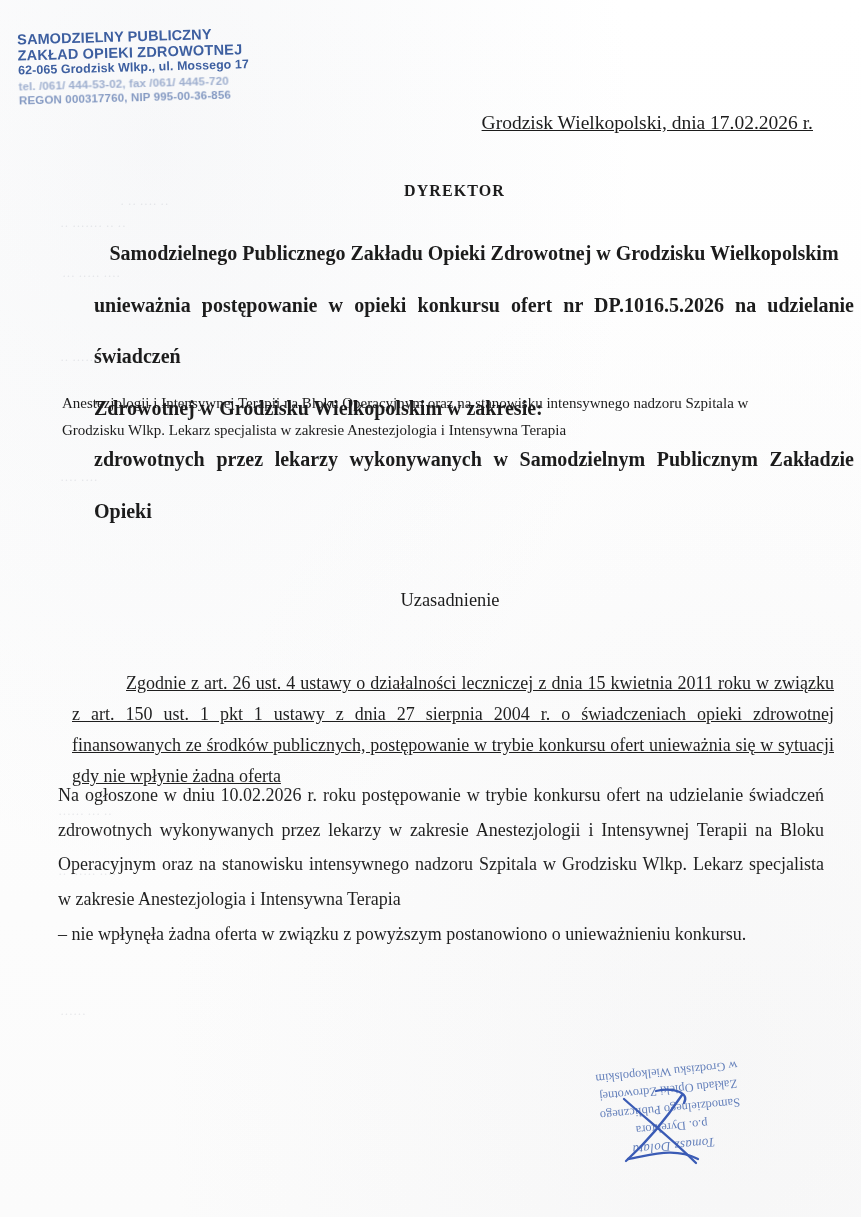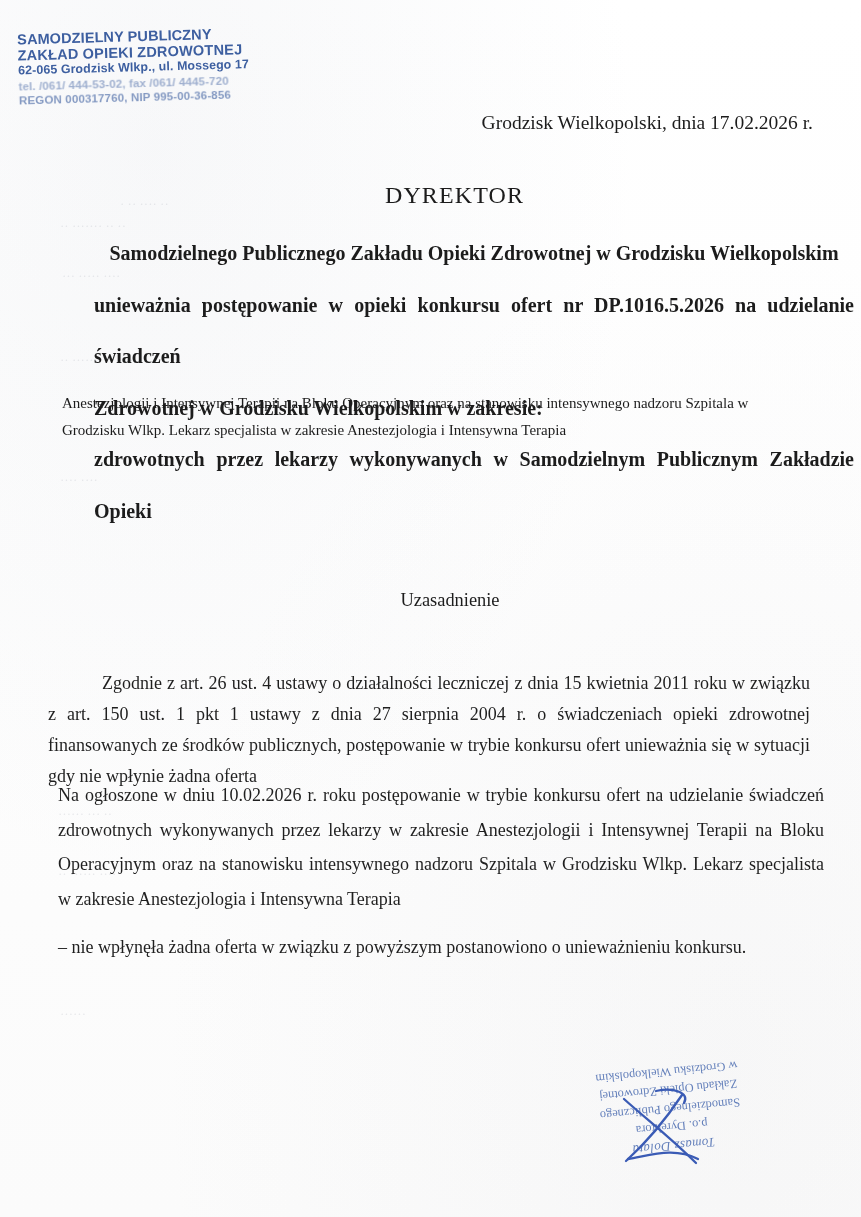--- a/index.html
+++ b/index.html
@@ -72,31 +72,32 @@
     filter: blur(0.22px);
   }
 
   
   .date-line {
     position: absolute;
     right: 48px;
     top: 112px;
     font-size: 19.5px;
     white-space: nowrap;
+    text-decoration: underline;
   }
 
   
   .doc-title {
     position: absolute;
     left: 0;
     right: 0;
     top: 182px;
     text-align: center;
-    font-size: 24px;
-    font-weight: 400;
+    font-size: 16px;
+    font-weight: 700;
     letter-spacing: 1.1px;
     margin-left: 48px;
   }
 
   
   .decl {
     position: absolute;
     left: 58px;
     top: 228px;
     width: 760px;
@@ -131,33 +132,34 @@
 
   
   .para {
     position: absolute;
     font-size: 18px;
     line-height: 1.72;
     text-align: justify;
     color: #1f1f1f;
   }
   .para-legal {
-    left: 48px;
+    left: 72px;
     top: 668px;
     width: 762px;
+    text-decoration: underline;
   }
   .para-legal .indent { display: inline-block; width: 54px; }
 
   .para-final {
     left: 58px;
     top: 778px;
     width: 766px;
     line-height: 1.92;
   }
-  .para-final .closing { display: block; margin-top: 14px; }
+  .para-final .closing { display: block; margin-top: 1px; }
 
   
   .sig-stamp-wrap {
     position: absolute;
     left: 525px;
     top: 1062px;
     width: 290px;
     height: 135px;
   }
   .sig-stamp {

